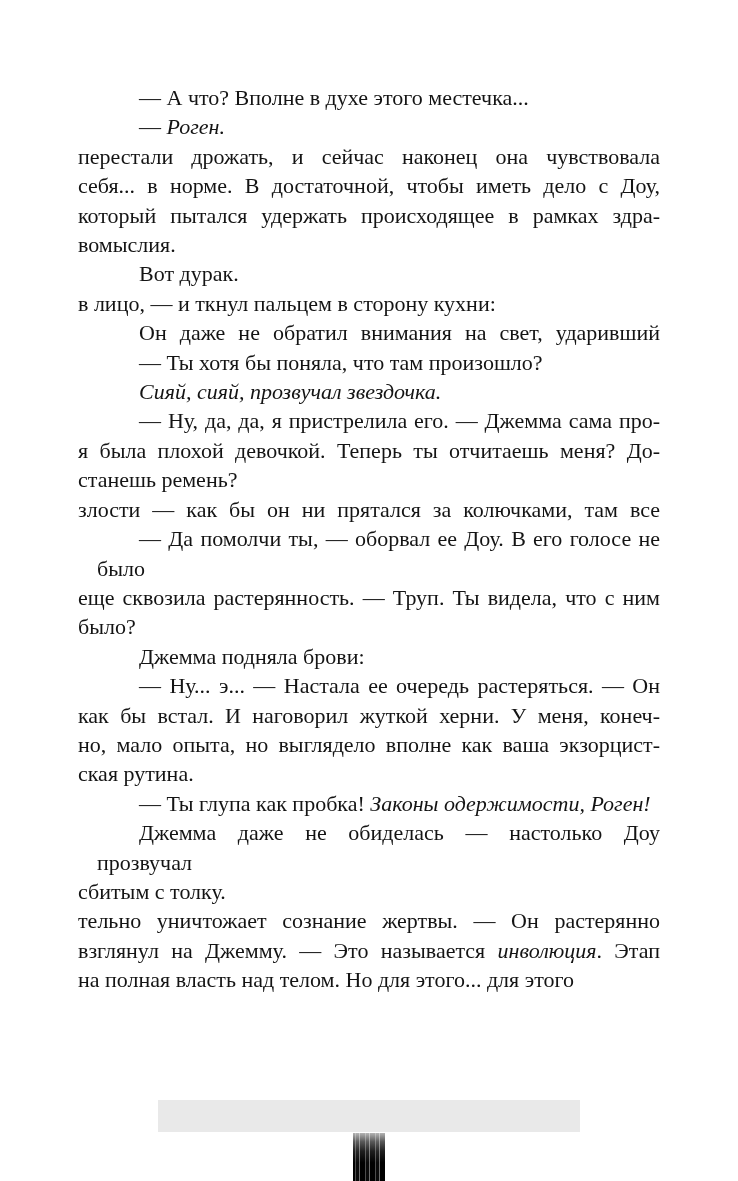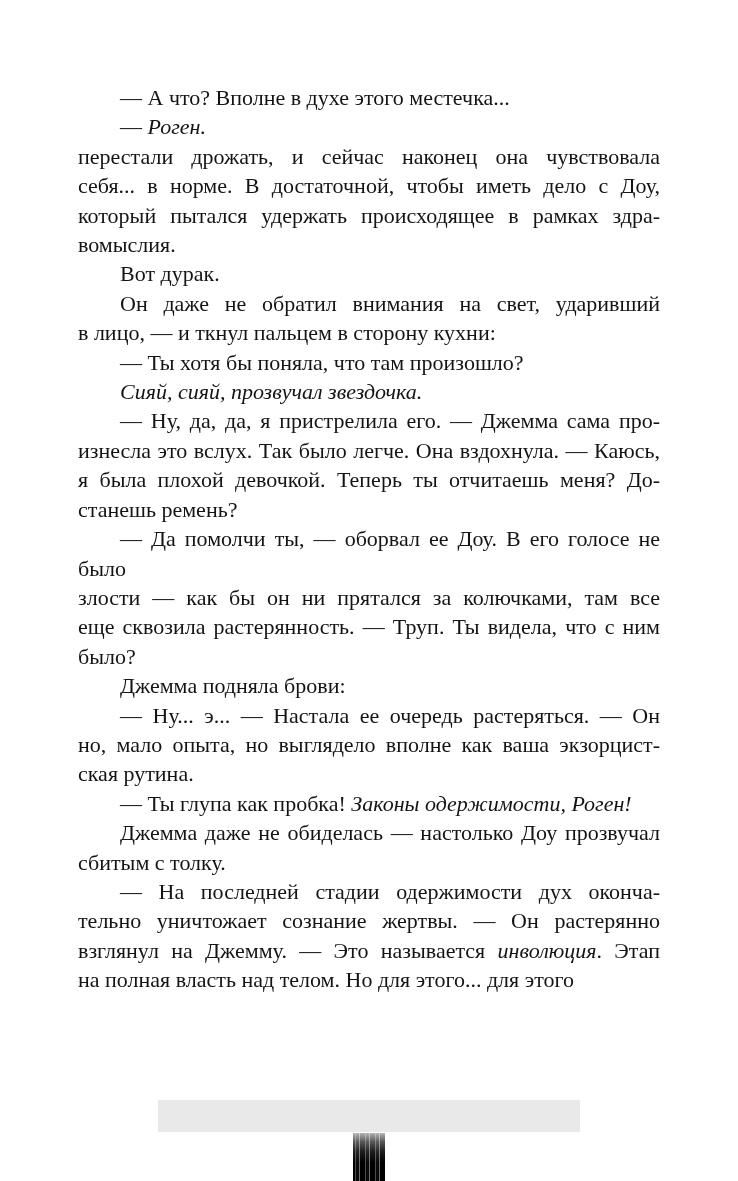--- a/index.html
+++ b/index.html
@@ -22,21 +22,21 @@
     line-height: 29.4px;
     color: var(--text-color, #141414);
   }
   .para { margin: 0; padding: 0; }
   .line {
     display: block;
     text-align: justify;
     text-align-last: justify;
     white-space: normal;
   }
-  .line.first { text-indent: 42px; }
+  .line.first { text-indent: 42px; margin-left: 19px; }
   .line.last { text-align-last: left; }
   .para em { font-style: italic; }
   .progress-bar {
     position: absolute;
     left: 158px; top: 1100px;
     width: 422px; height: 32px;
     background: var(--bar-bg, #e9e9e9);
   }
   .glitch-artifact {
     position: absolute;
@@ -71,58 +71,57 @@
       <p class="para">
         <span class="line"><span>перестали дрожать, и сейчас наконец она чувствовала</span></span>
         <span class="line"><span>себя... в норме. В достаточной, чтобы иметь дело с Доу,</span></span>
         <span class="line"><span>который пытался удержать происходящее в рамках здра-</span></span>
         <span class="line last"><span>вомыслия.</span></span>
       </p>
       <p class="para">
         <span class="line first last"><span>Вот дурак.</span></span>
       </p>
       <p class="para">
+        <span class="line last"><span>в лицо, — и ткнул пальцем в сторону кухни:</span></span>
         <span class="line first"><span>Он даже не обратил внимания на свет, ударивший</span></span>
-        <span class="line last"><span>в лицо, — и ткнул пальцем в сторону кухни:</span></span>
       </p>
       <p class="para">
         <span class="line first last"><span>— Ты хотя бы поняла, что там произошло?</span></span>
       </p>
       <p class="para">
         <span class="line first last"><em>Сияй, сияй, прозвучал звездочка.</em></span>
       </p>
       <p class="para">
         <span class="line first"><span>— Ну, да, да, я пристрелила его. — Джемма сама про-</span></span>
-        <span class="line"><span>изнесла это вслух. Так было легче. Она вздохнула. — Каюсь,</span></span>
         <span class="line"><span>я была плохой девочкой. Теперь ты отчитаешь меня? До-</span></span>
         <span class="line last"><span>станешь ремень?</span></span>
       </p>
       <p class="para">
+        <span class="line"><span>злости — как бы он ни прятался за колючками, там все</span></span>
         <span class="line first"><span>— Да помолчи ты, — оборвал ее Доу. В его голосе не было</span></span>
-        <span class="line"><span>злости — как бы он ни прятался за колючками, там все</span></span>
         <span class="line"><span>еще сквозила растерянность. — Труп. Ты видела, что с ним</span></span>
         <span class="line last"><span>было?</span></span>
       </p>
       <p class="para">
         <span class="line first last"><span>Джемма подняла брови:</span></span>
       </p>
       <p class="para">
         <span class="line first"><span>— Ну... э... — Настала ее очередь растеряться. — Он</span></span>
+        <span class="line"><span>как бы встал. И наговорил жуткой херни. У меня, конеч-</span></span>
         <span class="line"><span>но, мало опыта, но выглядело вполне как ваша экзорцист-</span></span>
         <span class="line last"><span>ская рутина.</span></span>
       </p>
       <p class="para">
         <span class="line first last"><span>— Ты глупа как пробка! </span><em>Законы одержимости, Роген!</em></span>
       </p>
       <p class="para">
         <span class="line first"><span>Джемма даже не обиделась — настолько Доу прозвучал</span></span>
         <span class="line last"><span>сбитым с толку.</span></span>
       </p>
       <p class="para">
-        <span class="line first"><span>— На последней стадии одержимости дух оконча-</span></span>
         <span class="line"><span>тельно уничтожает сознание жертвы. — Он растерянно</span></span>
         <span class="line"><span>взглянул на Джемму. — Это называется </span><em>инволюция</em><span>. Этап</span></span>
         <span class="line last"><span>на полная власть над телом. Но для этого... для этого</span></span>
       </p>
     </div>
 
   <div class="progress-bar"></div>
 
   <div class="glitch-artifact"></div>
 

